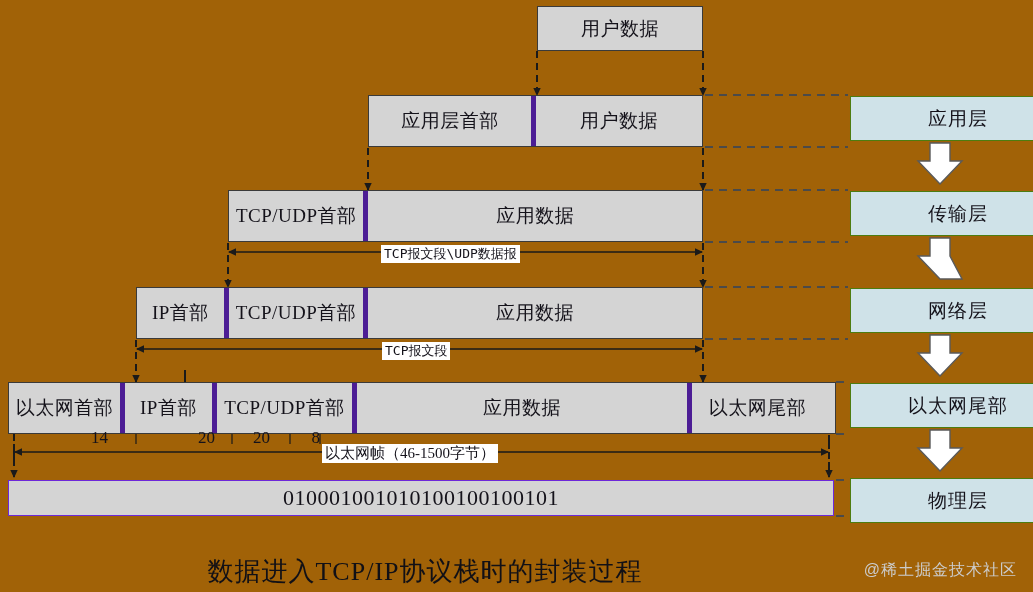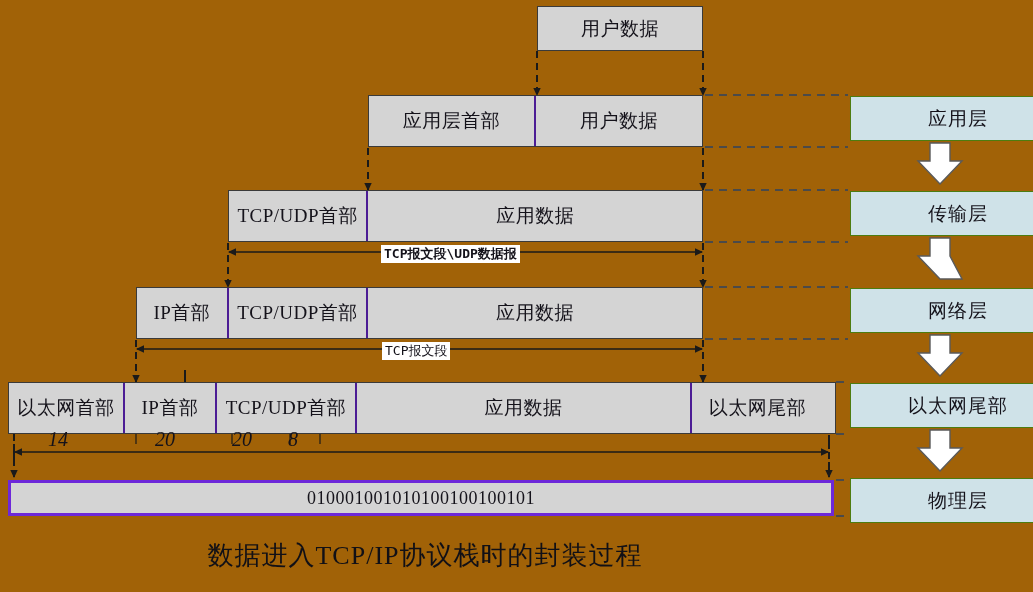--- a/index.html
+++ b/index.html
@@ -26,21 +26,21 @@
     background: #d4d4d4;
     height: 52px;
   }
   .pdu-cell {
     box-sizing: border-box;
     display: flex;
     align-items: center;
     justify-content: center;
     font-size: 19px;
     color: #14121a;
-    border-right: 2px solid #4c1d95;
+    border-right: 5px solid #4c1d95;
     white-space: nowrap;
     letter-spacing: 0.5px;
   }
   .pdu-cell:last-child { border-right: none; }
 
   .layer-box {
     position: absolute;
     box-sizing: border-box;
     border: 1px solid #4d7c0f;
     background: #cfe2e8;
@@ -69,32 +69,31 @@
     position: absolute;
     font-size: 13px;
     color: #14121a;
     background: #ffffff;
     padding: 0 3px;
     white-space: nowrap;
     font-family: "DejaVu Sans Mono", monospace;
   }
   .size-num {
     position: absolute;
-    font-size: 20px;
-    color: #14121a;
-    text-align: left;
+    font-size: 17px;
+    color: #14121a;
+    text-align: right;
     font-family: "Liberation Serif", serif;
-    font-style: italic;
   }
 
   .caption {
     position: absolute;
     left: 0;
     width: 850px;
-    top: 538px;
+    top: 554px;
     text-align: center;
     font-size: 26px;
     color: #111016;
     letter-spacing: 1px;
   }
   .watermark {
     position: absolute;
     right: 16px;
     top: 560px;
     font-size: 16px;
@@ -102,26 +101,26 @@
     letter-spacing: 1px;
     font-family: "Liberation Sans", sans-serif;
   }
   .bitstream {
     position: absolute;
     left: 8px;
     top: 480px;
     width: 826px;
     height: 36px;
     box-sizing: border-box;
-    border: 3px solid #6d28d9;
+    border: 1px solid #6d28d9;
     background: #d4d4d4;
     display: flex;
     align-items: center;
     justify-content: center;
-    font-size: 18px;
+    font-size: 22px;
     color: #14121a;
     letter-spacing: 0.5px;
   }
 </style>
 </head>
 <body>
 
 <div id="canvas">
 
   <svg id="overlay" viewBox="0 0 1033 592" xmlns="http://www.w3.org/2000/svg">
@@ -220,29 +219,31 @@
   <div class="pdu-row" style="left:8px; top:382px; width:828px;">
     <div class="pdu-cell" style="width:116px;">以太网首部</div>
     <div class="pdu-cell" style="width:92px;">IP首部</div>
     <div class="pdu-cell" style="width:140px;">TCP/UDP首部</div>
     <div class="pdu-cell" style="width:335px;">应用数据</div>
     <div class="pdu-cell" style="width:131px;">以太网尾部</div>
   </div>
 
   <div class="bitstream">010001001010100100100101</div>
 
-  <div class="dim-label" style="left:381px; top:245px;font-weight:bold;">TCP报文段\UDP数据报</div>
+  <div class="dim-label" style="left:381px; top:245px;">TCP报文段\UDP数据报</div>
   <div class="dim-label" style="left:382px; top:342px;">TCP报文段</div>
+  <div class="dim-label" style="left:322px; top:444px; font-size:15px; font-family:'Liberation Serif',serif;">以太网帧（46-1500字节）</div>
 
   <div class="size-num" style="left:48px; top:428px; width:60px;">14</div>
   <div class="size-num" style="left:155px; top:428px; width:60px;">20</div>
   <div class="size-num" style="left:232px; top:428px; width:38px;">20</div>
   <div class="size-num" style="left:288px; top:428px; width:32px;">8</div>
 
   <div class="layer-box" style="top:96px;">应用层</div>
   <div class="layer-box" style="top:288px;">网络层</div>
   <div class="layer-box" style="top:191px;">传输层</div>
   <div class="layer-box" style="top:383px;">以太网尾部</div>
   <div class="layer-box" style="top:478px;">物理层</div>
 
   <div class="caption">数据进入TCP/IP协议栈时的封装过程</div>
+  <div class="watermark">@稀土掘金技术社区</div>
 
 </div>
 
 </body></html>

